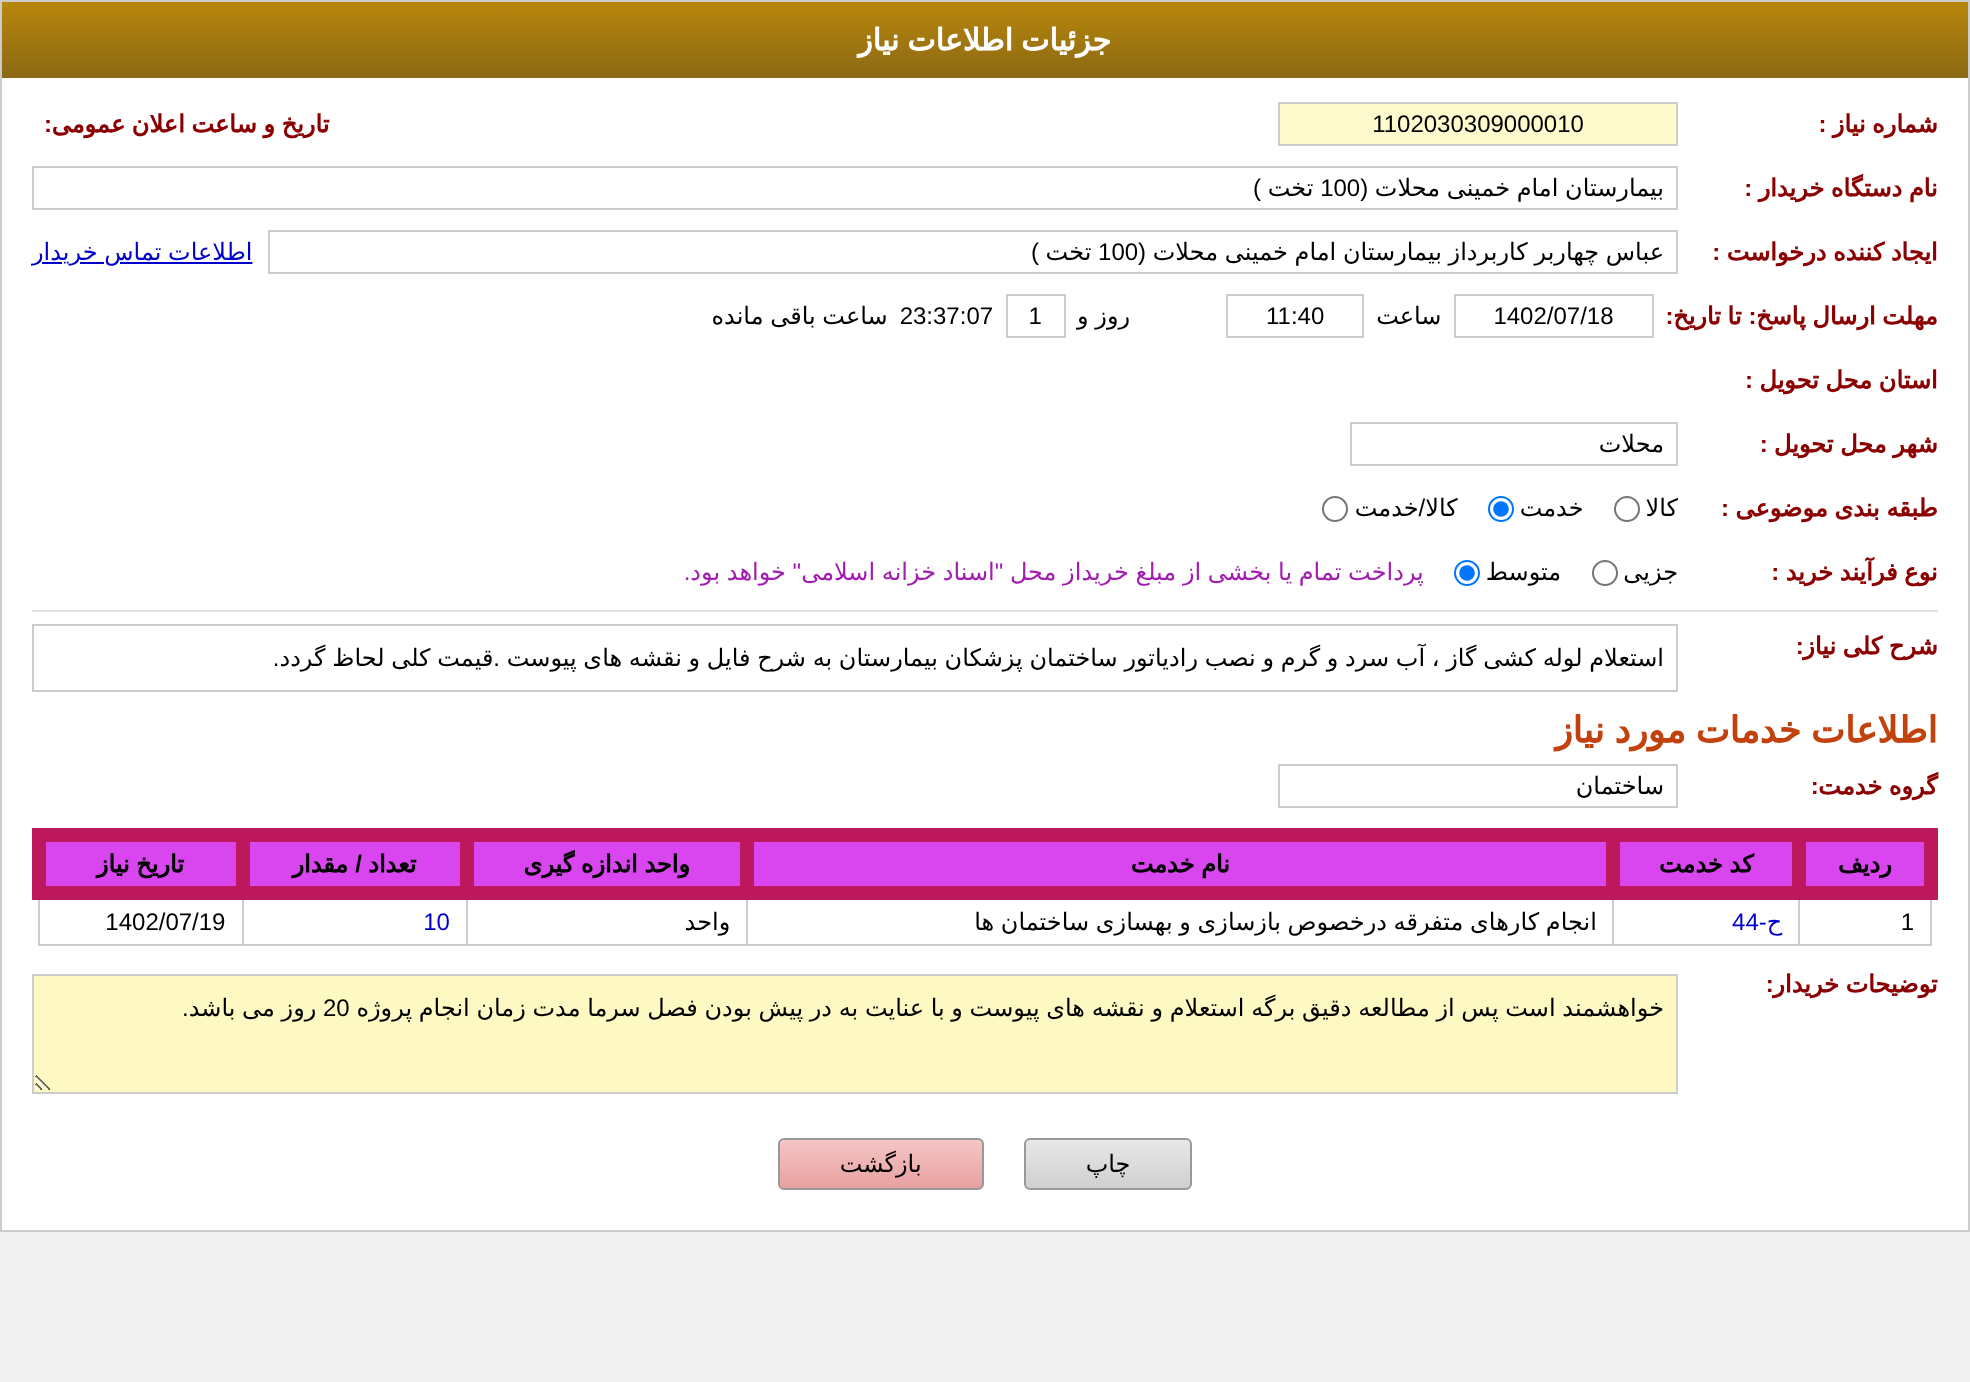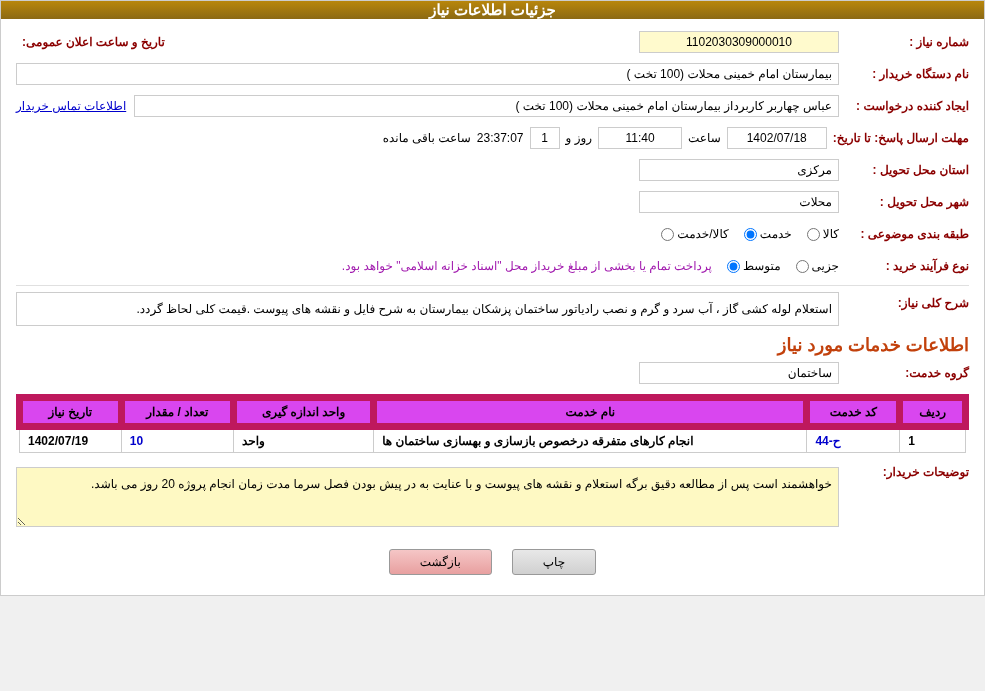--- a/index.html
+++ b/index.html
@@ -12,20 +12,21 @@
     .container {
       width: 985px;
       margin: 0 auto;
       background: #fff;
       border: 1px solid #ccc;
     }
     .header {
       background: linear-gradient(to bottom, #b8860b, #8b6914);
       color: #fff;
       text-align: center;
+      padding: 10px;
       font-size: 15px;
       font-weight: bold;
     }
     .content {
       padding: 10px 15px;
     }
     .row {
       display: flex;
       align-items: center;
       margin-bottom: 6px;
@@ -82,23 +83,22 @@
       background: #d946ef;
       border: 7px solid #be185d;
       padding: 4px 8px;
       text-align: center;
       font-weight: bold;
       color: #000;
     }
     table td {
       border: 1px solid #ccc;
       padding: 4px 8px;
-      text-align: left;
-      background: #fff;
-      font-weight: bold;
+      text-align: right;
+      background: #fff;
     }
     table td.blue-text {
       color: #0000cc;
     }
     .footer-buttons {
       display: flex;
       justify-content: center;
       gap: 20px;
       padding: 10px;
     }
@@ -167,35 +167,34 @@
     <div class="row">
       <span class="label">ایجاد کننده درخواست :</span>
       <span class="value-box" style="flex:1;">عباس چهاربر کاربرداز  بیمارستان امام خمینی محلات (100 تخت )</span>
       <span class="blue-link" style="margin-right:8px;">اطلاعات تماس خریدار</span>
     </div>
 
     <div class="row">
       <span class="label">مهلت ارسال پاسخ: تا تاریخ:</span>
       <span class="value-box" style="width:100px; justify-content:center;">1402/07/18</span>
       <span style="padding: 0 6px;">ساعت</span>
-      <span class="value-box" style="width:84px; justify-content:center;">11:40</span>
+      <span class="value-box" style="width:69px; justify-content:center;margin-left:42px;">11:40</span>
       <span style="padding: 0 6px;">روز و</span>
       <span class="value-box" style="width:30px; justify-content:center;">1</span>
       <span style="padding: 0 6px;">23:37:07</span>
       <span>ساعت باقی مانده</span>
     </div>
 
     <div class="row">
       <span class="label">استان محل تحویل :</span>
-      <span class="value-box" style="width:200px;">مرکزی</span>
     </div>
 
     <div class="row">
       <span class="label">شهر محل تحویل :</span>
-      <span class="value-box" style="width:200px;">محلات</span>
+      <span class="value-box" style="width:164px;">محلات</span>
     </div>
 
     <div class="row">
       <span class="label">طبقه بندی موضوعی :</span>
       <div class="radio-group">
         <div class="radio-item">
           <span>کالا</span>
           <input type="radio" name="category" style="">
         </div>
         <div class="radio-item">

